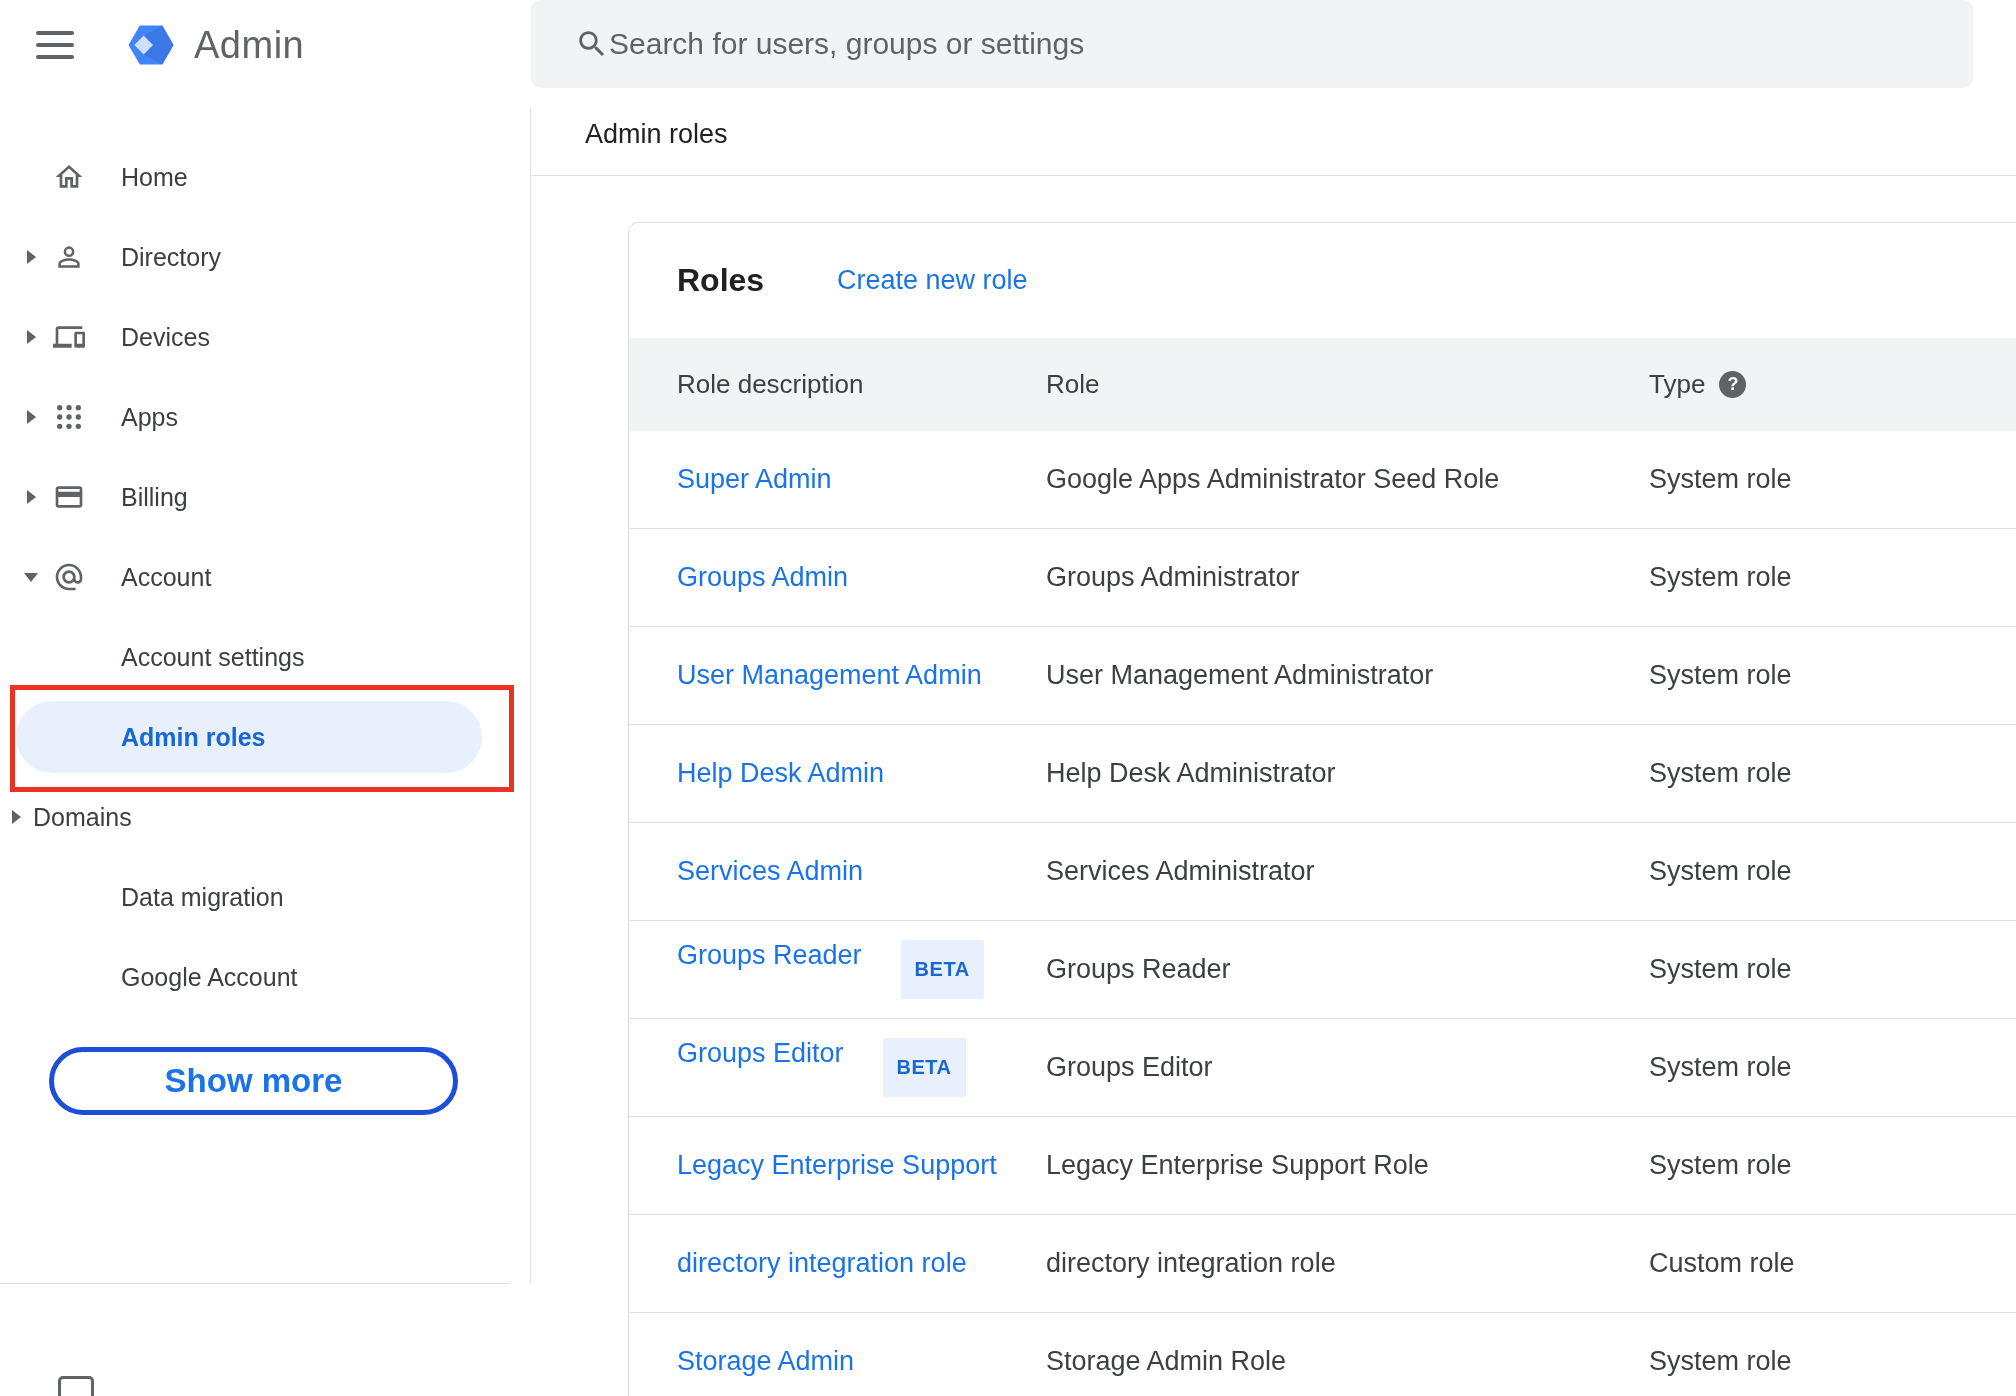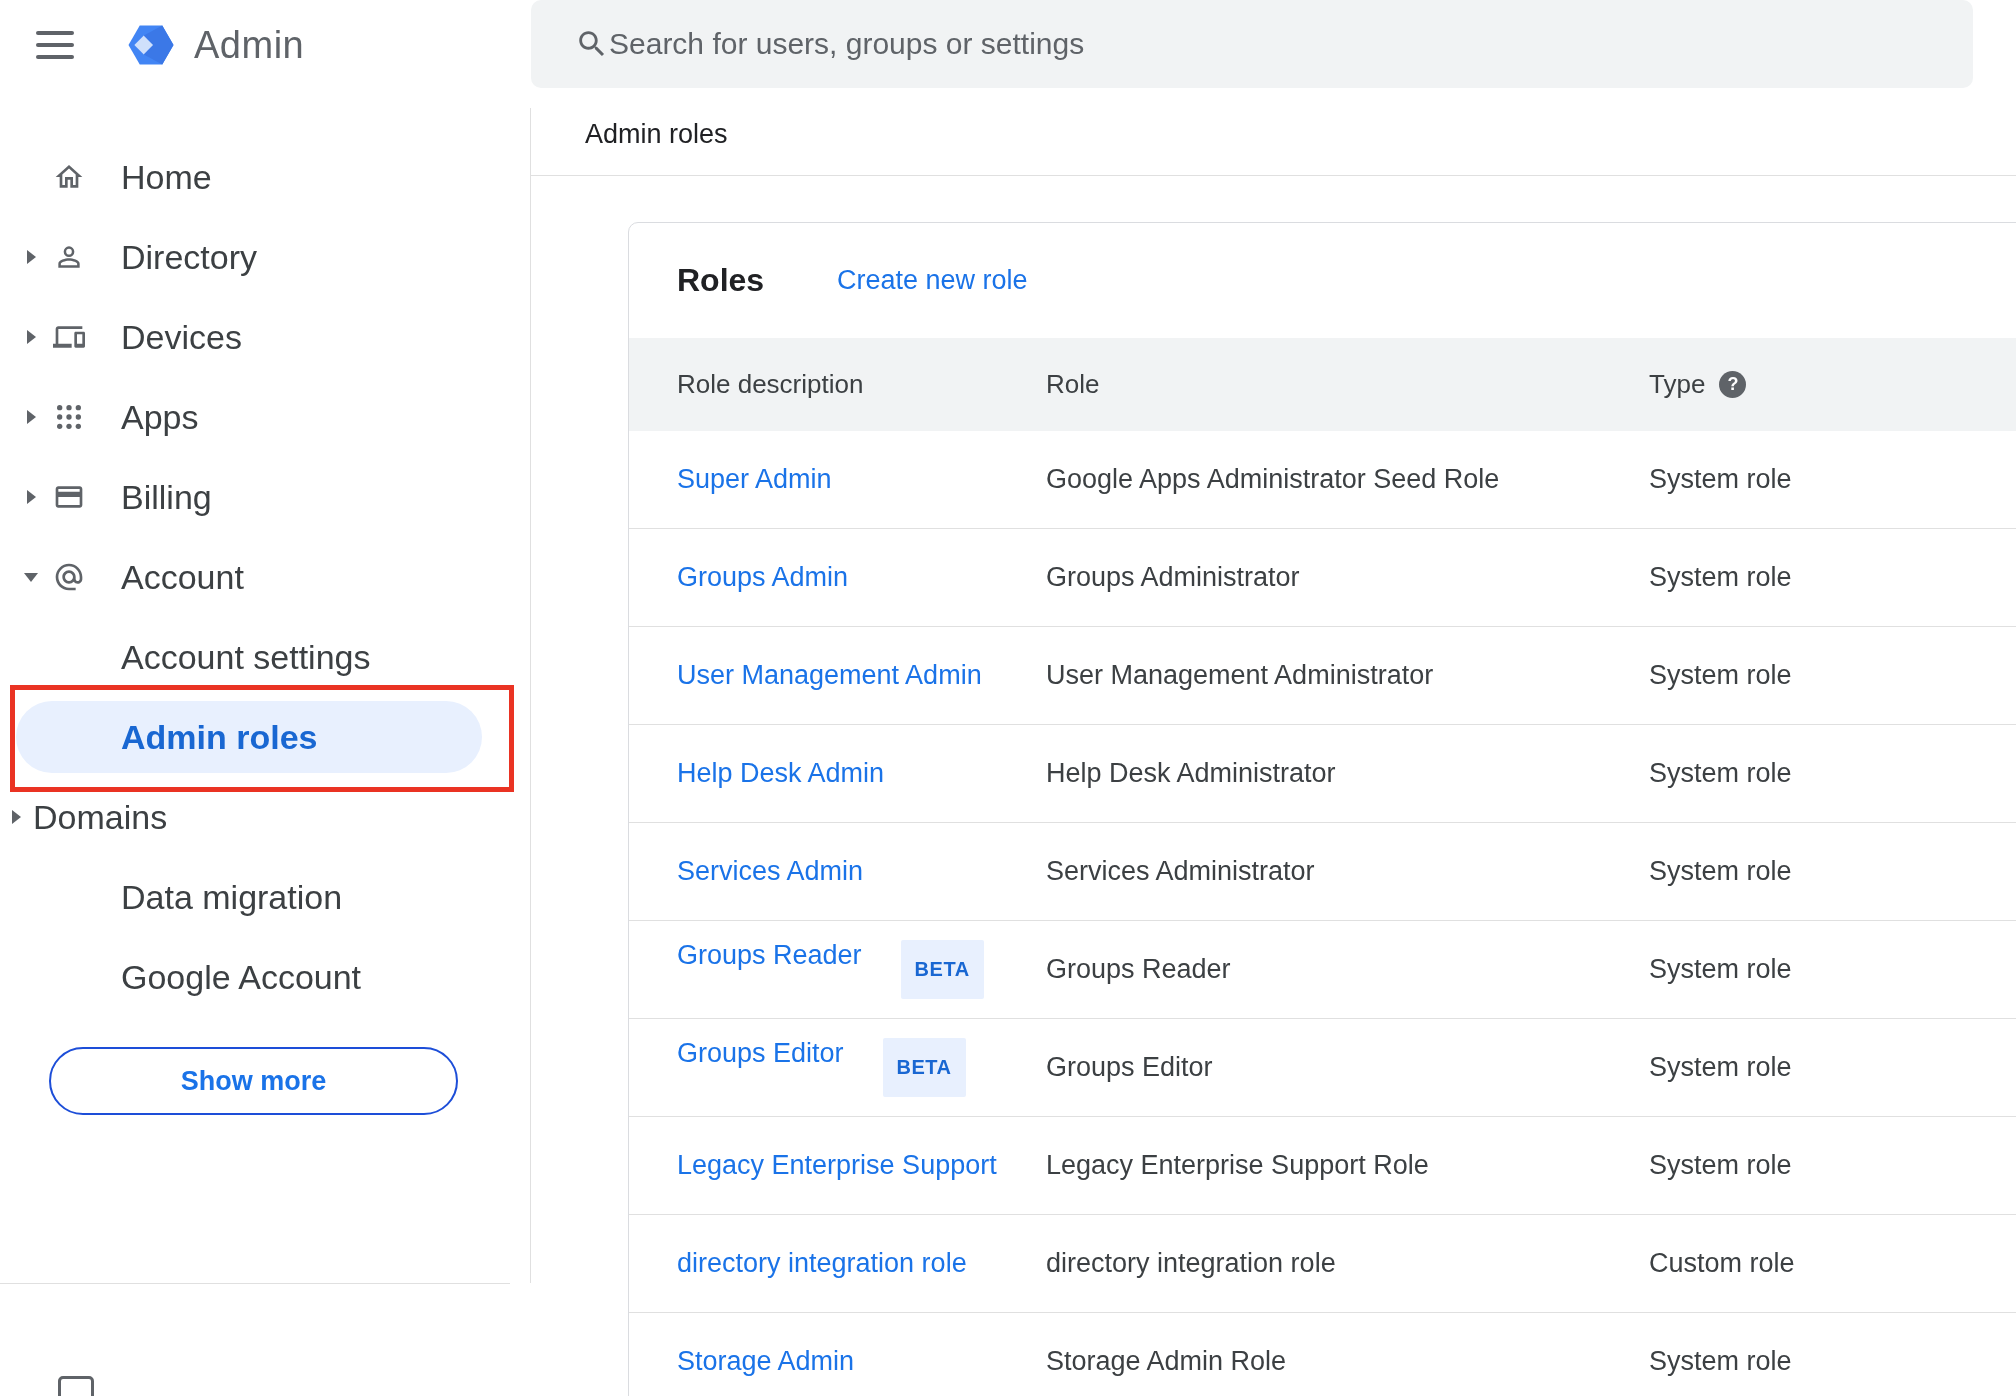--- a/index.html
+++ b/index.html
@@ -29,30 +29,30 @@
   .logo-mark{margin-left:40px;width:54px;height:54px;display:flex;align-items:center;}
   .logo-text{margin-left:16px;font-size:38px;color:var(--icon-gray);letter-spacing:0.5px;}
 
   .nav{position:absolute;left:0;top:137px;width:531px;}
   .nav-item{position:relative;height:80px;display:flex;align-items:center;cursor:pointer;}
   .arrow-slot{width:34px;margin-left:14px;display:flex;align-items:center;justify-content:center;}
   .tri-right{width:0;height:0;border-left:9px solid var(--icon-gray);border-top:7px solid transparent;border-bottom:7px solid transparent;}
   .tri-down{width:0;height:0;border-top:9px solid var(--icon-gray);border-left:7px solid transparent;border-right:7px solid transparent;}
   .nav-icon{width:42px;display:flex;align-items:center;justify-content:center;}
   .nav-icon svg{width:32px;height:32px;fill:var(--icon-gray);}
-  .nav-label{margin-left:31px;font-size:34px;color:var(--text-body);white-space:nowrap;z-index:1;}
+  .nav-label{margin-left:31px;font-size:25px;color:var(--text-body);white-space:nowrap;z-index:1;}
   .nav-sub{}
   .nav-sub .arrow-slot{width:33px;margin-left:0;}
   .nav-sub .nav-label{margin-left:0;}
   .nav-sub.no-arrow{padding-left:121px;}
   .nav-item.selected .sel-pill{position:absolute;left:16px;top:4px;width:466px;height:72px;border-radius:36px;background:var(--selected-bg);z-index:0;}
   .nav-item.selected .nav-label{color:var(--selected-text);font-weight:700;}
 
-  .show-more{position:absolute;left:49px;top:1047px;width:409px;height:68px;border:2px solid #1d4ed8;border-radius:34px;
-    background:#fff;color:var(--accent);font-size:27px;font-weight:700;display:flex;align-items:center;justify-content:center;cursor:pointer;}
+  .show-more{position:absolute;left:49px;top:1047px;width:409px;height:68px;border:5px solid #1d4ed8;border-radius:34px;
+    background:#fff;color:var(--accent);font-size:33px;font-weight:700;display:flex;align-items:center;justify-content:center;cursor:pointer;}
 
   .sb-bottom-line{position:absolute;left:0;top:1283px;width:510px;height:1px;background:var(--border-gray);}
   .partial-icon{position:absolute;left:58px;top:1376px;width:36px;height:36px;border:3px solid var(--icon-gray);border-radius:5px;}
 
   .annotation-box{position:absolute;left:10px;top:685px;width:504px;height:107px;border:5px solid var(--annotation-red);z-index:5;pointer-events:none;}
 
   
   .search-bar{position:absolute;left:531px;top:0;width:1442px;height:88px;background:var(--band-gray);border-radius:10px;display:flex;align-items:center;}
   .search-icon{margin-left:44px;width:34px;height:34px;display:flex;}
   .search-icon svg{width:34px;height:34px;fill:var(--icon-gray);}

